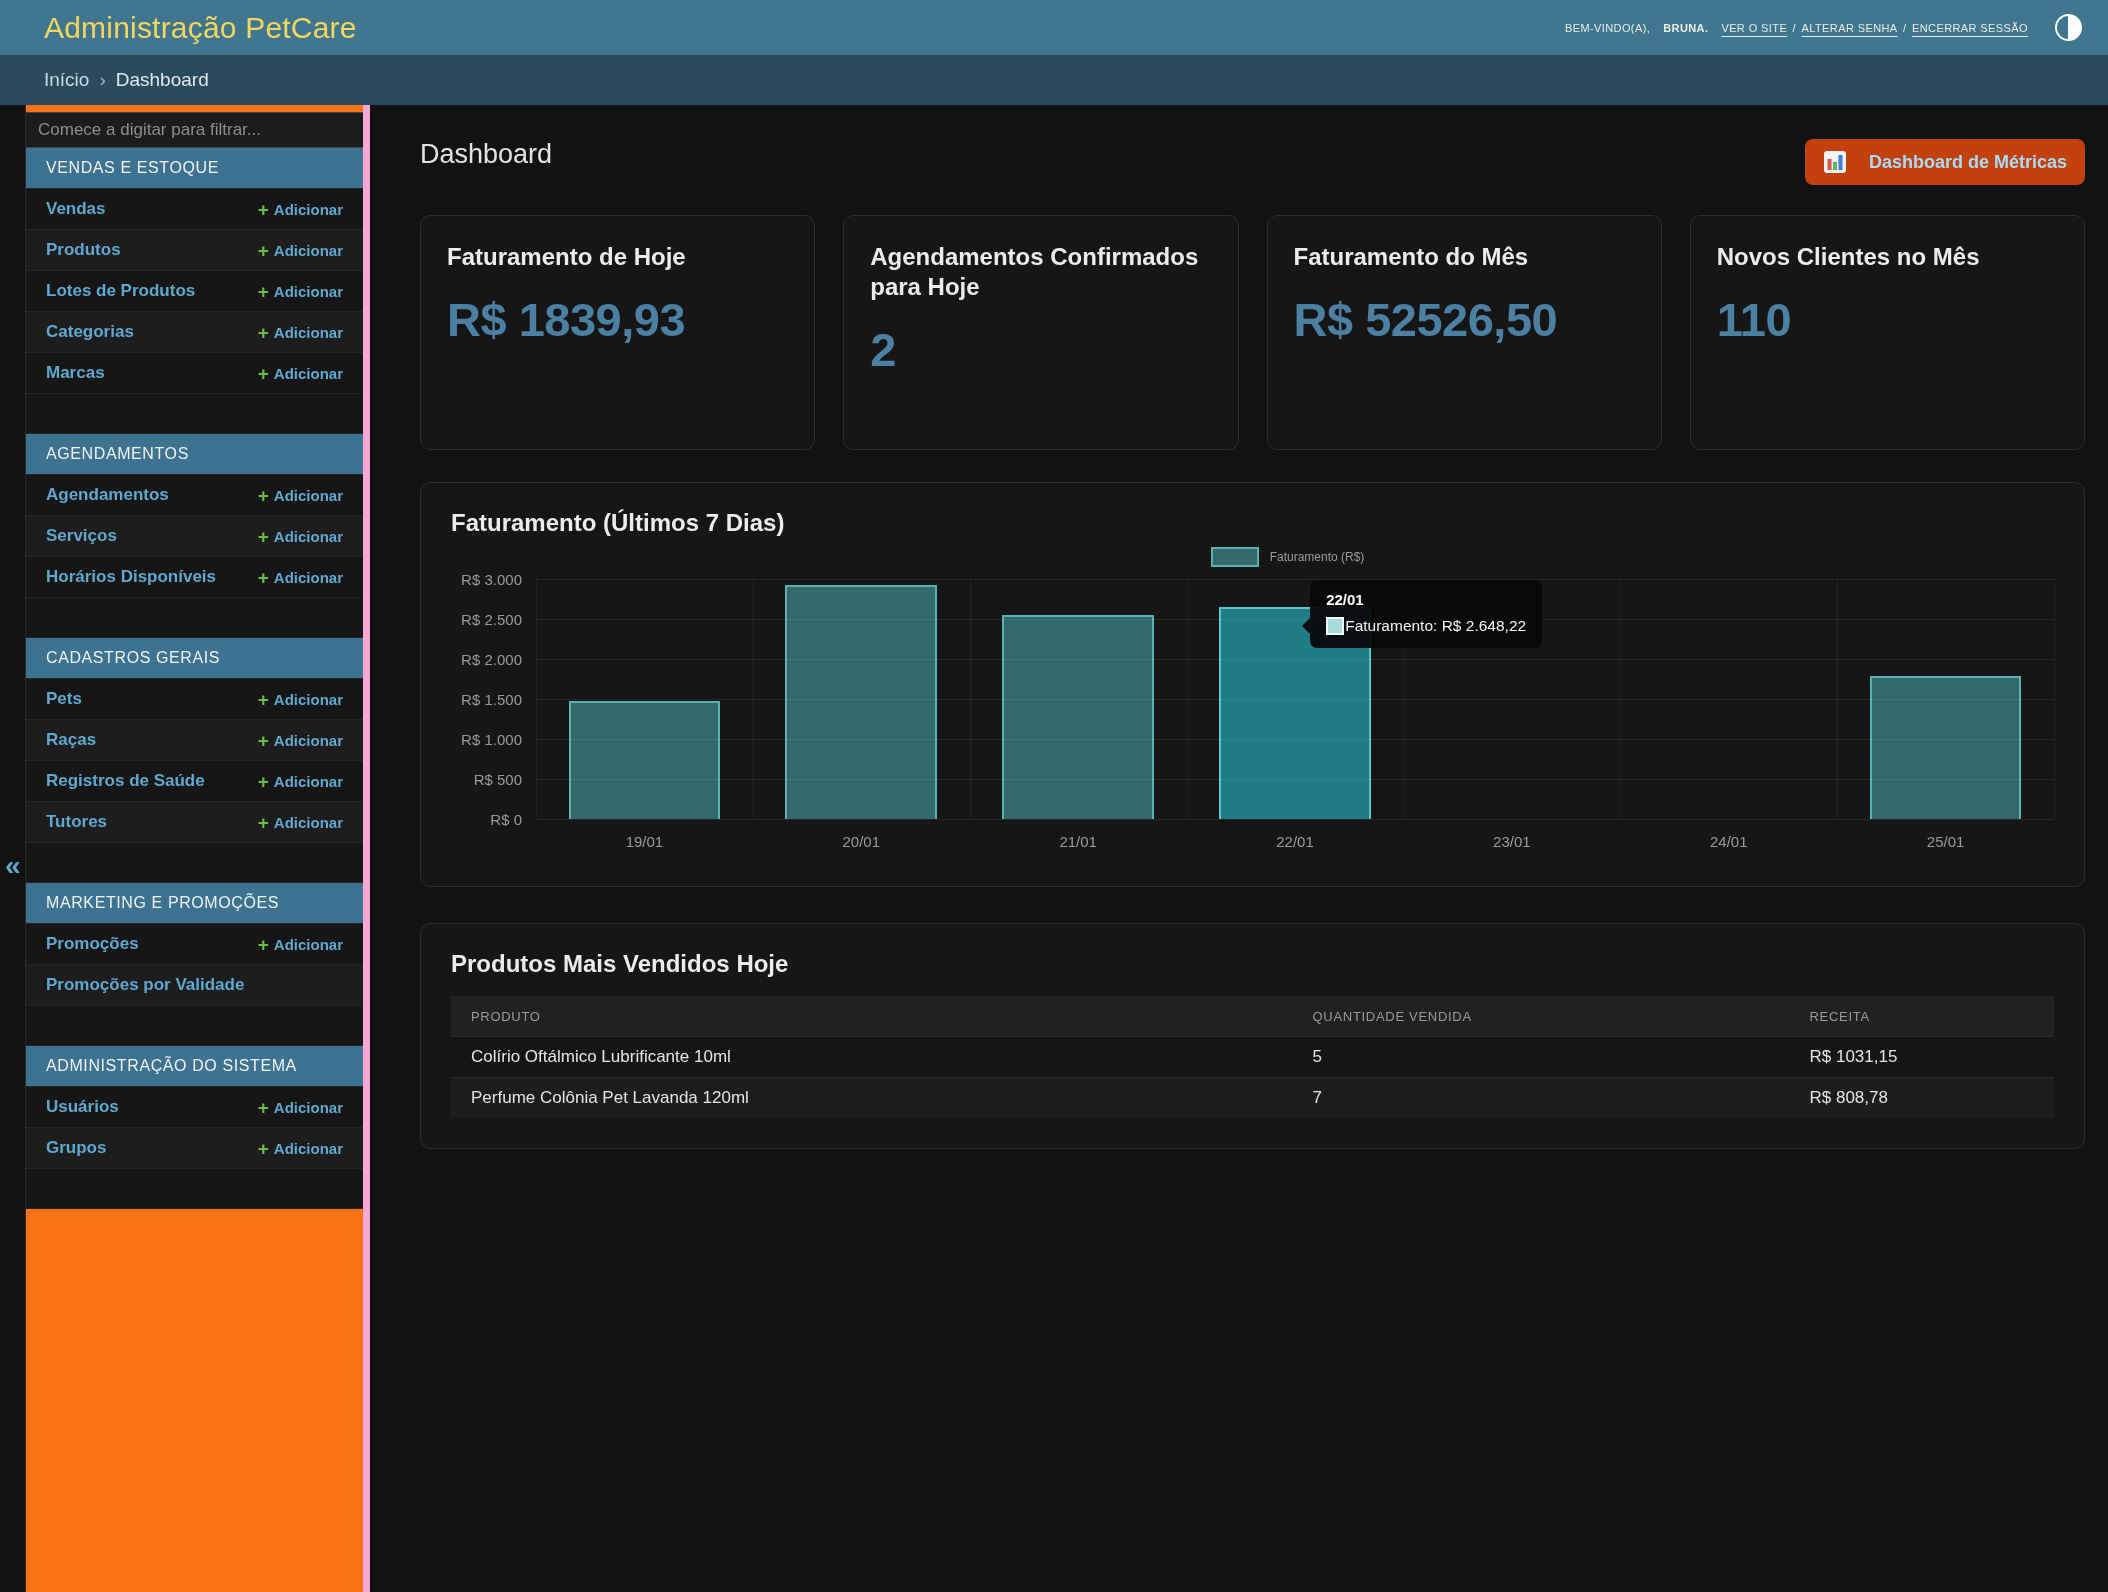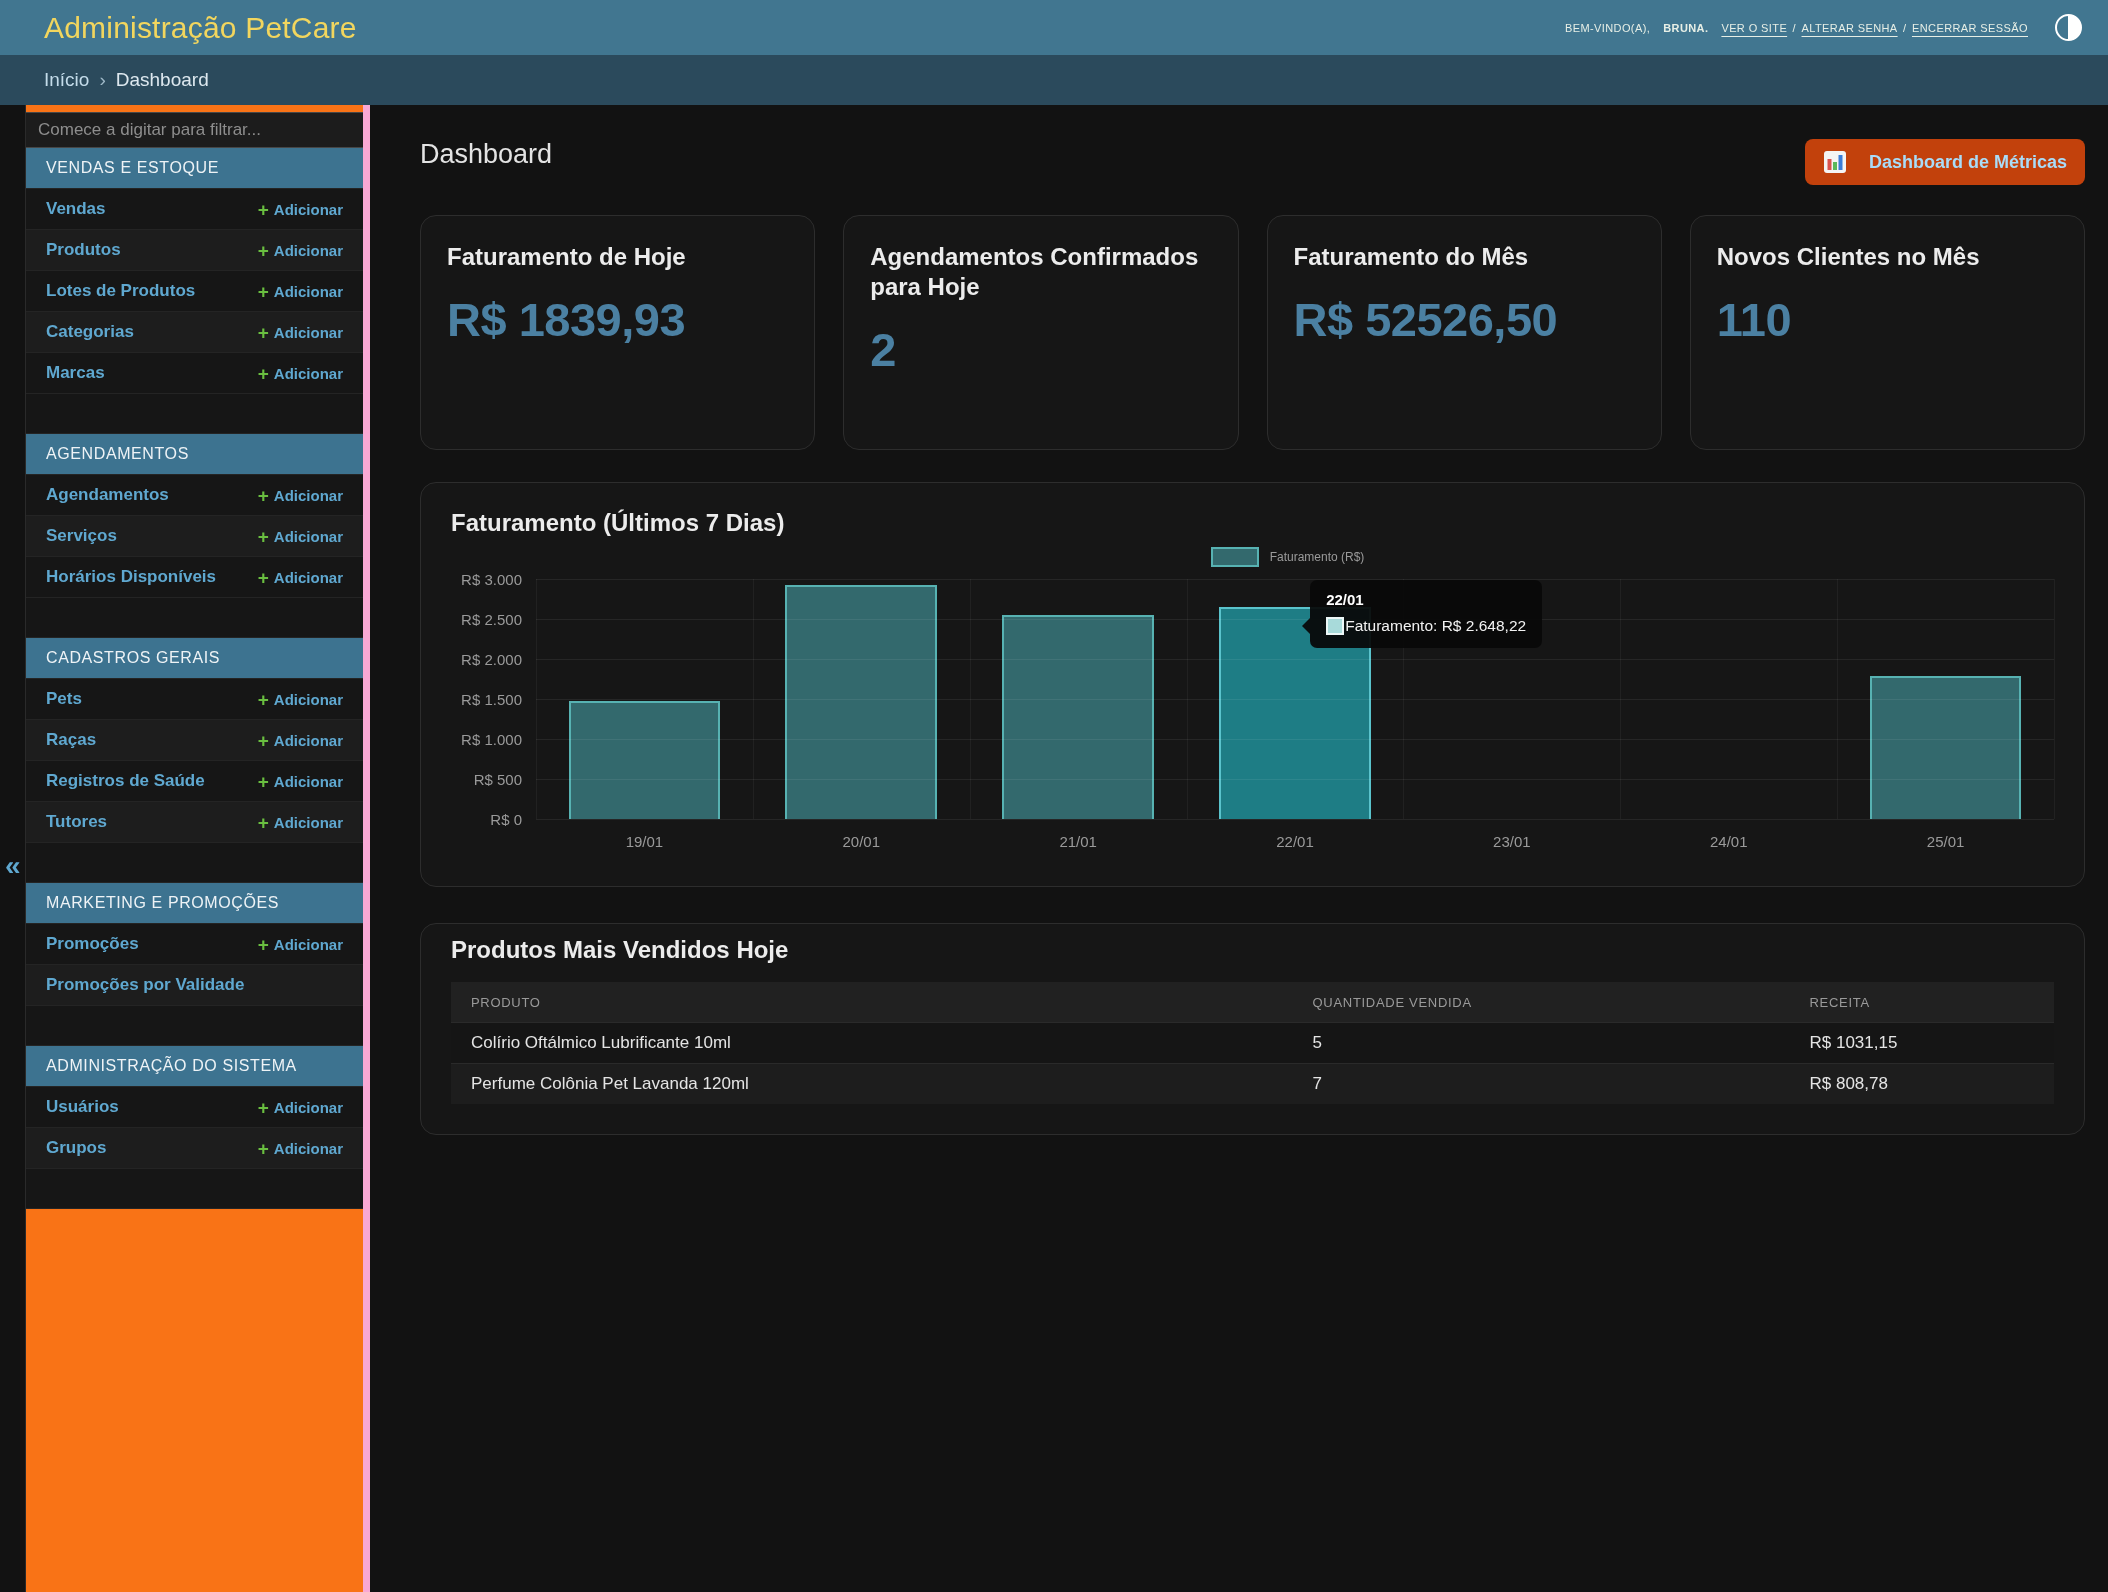--- a/index.html
+++ b/index.html
@@ -39,21 +39,21 @@
   .nav-spacer { height:41px; border-top:1px solid #242424; background:#161616; border-bottom:1px solid #242424; }
 
   
   .main { flex:1; padding:34px 23px 0 50px; }
   .page-head { display:flex; align-items:flex-start; justify-content:space-between; margin-bottom:30px; }
   .page-title { color:#e3e3e3; font-size:27px; font-weight:500; }
   .metrics-btn { display:flex; align-items:center; gap:22px; background:#c2410c; border:none; border-radius:8px; padding:11px 18px; cursor:pointer; }
   .metrics-btn span { color:#a9dcf8; font-size:18px; font-weight:700; }
 
   .cards { display:grid; grid-template-columns:repeat(4,1fr); gap:28px; margin-bottom:32px; }
-  .card { background:#161616; border:1px solid #2d2d2d; border-radius:16px; }
+  .card { background:#161616; border:1px solid #2d2d2d; border-radius:10px; }
   .metric-card { height:235px; padding:26px 26px; }
   .metric-card h4 { color:#ececec; font-size:24px; font-weight:700; line-height:1.25; }
   .metric-card .value { margin-top:20px; color:#4b80a2; font-size:47px; font-weight:700; letter-spacing:-.5px; }
 
   
   .chart-card { padding:26px 30px 24px; margin-bottom:36px; height:405px; }
   .chart-card h3, .table-card h3 { color:#ececec; font-size:24px; font-weight:700; }
   .legend { display:flex; align-items:center; justify-content:center; gap:11px; margin:10px 0 12px 70px; }
   .legend .swatch { width:48px; height:20px; }
   .legend .label { color:#9a9a9a; font-size:12px; }
@@ -69,21 +69,21 @@
   .xlabels { display:flex; margin-left:85px; margin-top:14px; }
   .xlabels div { flex:1; text-align:center; color:#9a9a9a; font-size:15px; }
   .tooltip { position:absolute; left:51%; top:1px; background:rgba(9,9,9,.94); border-radius:7px; padding:11px 16px 13px; z-index:5; white-space:nowrap; }
   .tooltip::before { content:""; position:absolute; left:-8px; top:56%; border-top:8px solid transparent; border-bottom:8px solid transparent; border-right:8px solid rgba(9,9,9,.94); }
   .tooltip .t-title { color:#ffffff; font-size:15px; font-weight:700; margin-bottom:9px; }
   .tooltip .t-row { display:flex; align-items:center; gap:1px; }
   .tooltip .t-box { width:18px; height:18px; background:#a8dada; border:2px solid #edf8f8; flex:none; }
   .tooltip .t-label { color:#f2f2f2; font-size:15.5px; }
 
   
-  .table-card { padding:12px 30px 30px; }
+  .table-card { padding:26px 30px 30px; }
   .ptable { margin-top:18px; }
   .trow { display:grid; grid-template-columns:52.5% 31% 16.5%; align-items:center; }
   .thead { background:#212121; height:40px; }
   .thead div { color:#9a9a9a; font-size:13px; letter-spacing:.7px; padding:0 20px; }
   .tbody-row { height:41px; border-top:1px solid #2a2a2a; background:#151515; }
   .tbody-row:nth-child(odd) { background:#1d1d1d; }
   .tbody-row div { color:#e4e4e4; font-size:17px; padding:0 20px; }
 </style>
 </head>
 <body>

